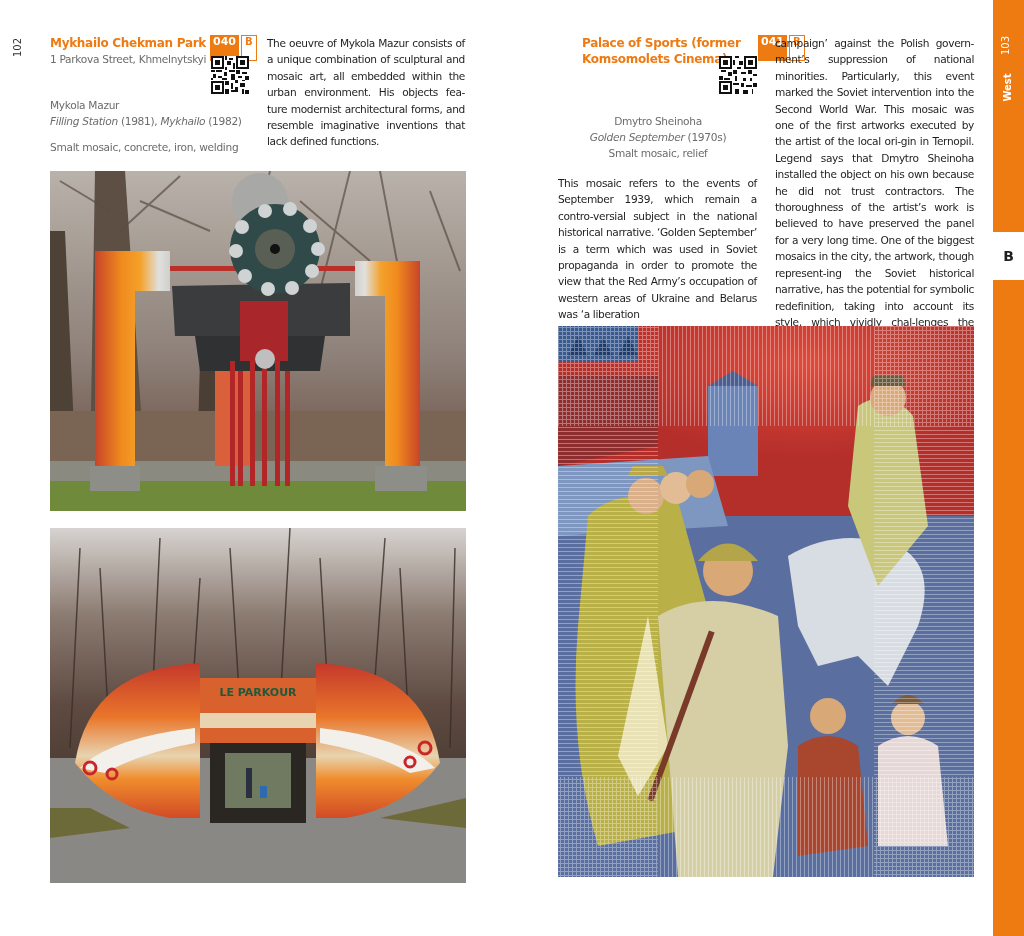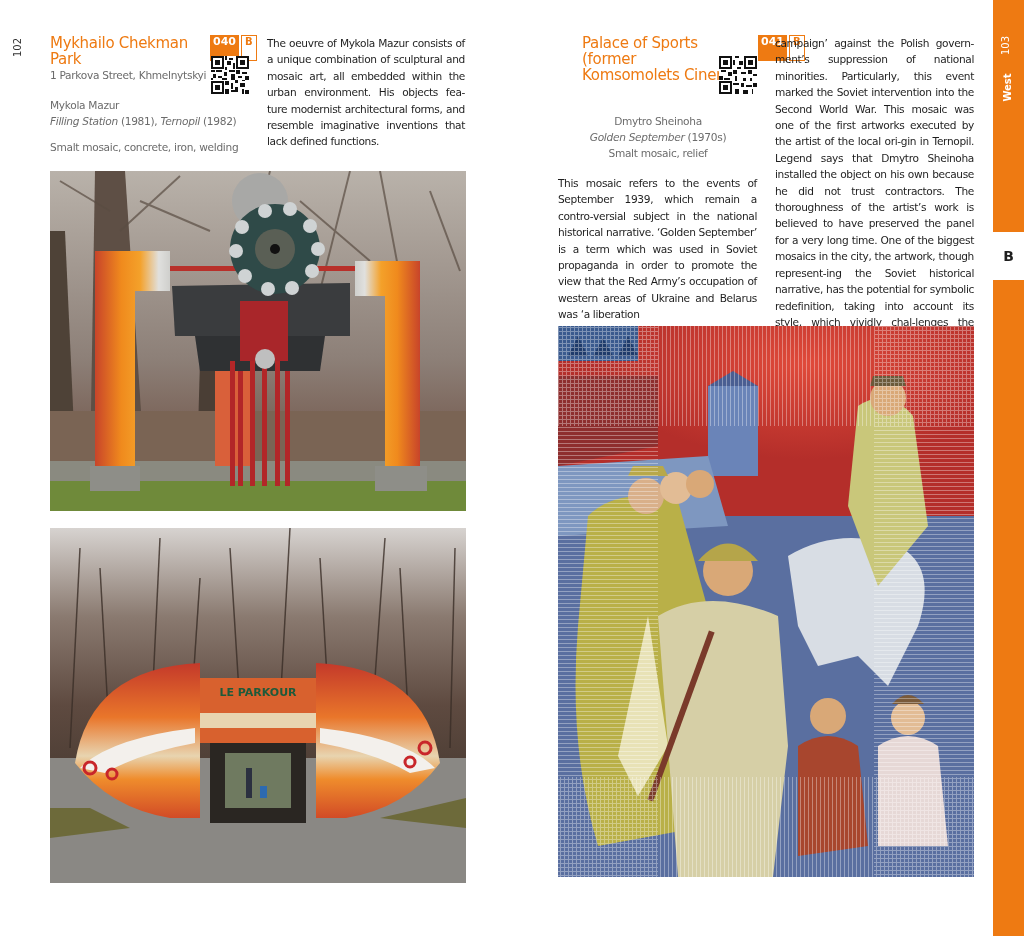--- a/index.html
+++ b/index.html
@@ -1,21 +1,21 @@
 <!DOCTYPE html>
 <html><head>
 <meta charset="utf-8">
 <style>
   * { box-sizing: border-box; margin: 0; padding: 0; }
   html, body { width: 1024px; height: 936px; background: #ffffff; overflow: hidden; }
   body { position: relative; font-family: "DejaVu Sans", sans-serif; color: #1e1e1e; }
   .abs { position: absolute; }
 
   .page-num { position: absolute; font-size: 10px; color: #333; transform: rotate(-90deg); transform-origin: center; }
-  .title { font-family: "DejaVu Sans", sans-serif; font-weight: normal; color: #ee7a12; font-size: 15px; line-height: 16px; letter-spacing: -0.3px; }
+  .title { font-family: "DejaVu Sans", sans-serif; font-weight: bold; color: #ee7a12; font-size: 12px; line-height: 16px; letter-spacing: -0.3px; }
   .meta { font-size: 10.6px; line-height: 16px; color: #6b6b6b; letter-spacing: -0.3px; }
   .meta i { font-style: italic; }
   .body-text { font-size: 10.6px; line-height: 16.4px; color: #1e1e1e; text-align: justify; letter-spacing: -0.35px; hyphens: manual; }
   sup { font-size: 6px; vertical-align: super; line-height: 0; }
 
   .badge { position: absolute; height: 26px; display: flex; align-items: stretch; }
   .badge .num { background: #ee7a12; color: #fff; font-weight: bold; font-size: 11px; line-height: 14px; padding: 0 3px; letter-spacing: 0px; }
   .badge .cat { border: 1.5px solid #ee7a12; color: #ee7a12; font-weight: bold; font-size: 10px; line-height: 11px; padding: 0 3px; margin-left: 2px; background: #fff; }
 
   .qr { position: absolute; width: 38px; height: 38px; }
@@ -81,21 +81,21 @@
       <rect x="13" y="17" width="2" height="2"></rect>
     <rect x="8" y="18" width="2" height="3"></rect>
       <rect x="17" y="18" width="1" height="3"></rect>
       <rect x="19" y="19" width="2" height="2"></rect>
       <rect x="11" y="19" width="4" height="1"></rect>
   </g>
 </svg>
 
 <div class="abs meta" style="left:50px; top:97px; width:200px;">
   <div>Mykola Mazur</div>
-  <div style="white-space:nowrap;"><i>Filling Station</i><span> (1981), </span><i>Ternopil</i><span> (1982)</span></div>
+  <div style="white-space:nowrap;"><i>Filling Station</i><span> (1981), </span><i>Mykhailo</i><span> (1982)</span></div>
   <div style="white-space:nowrap;margin-top:10px;">Smalt mosaic, concrete, iron, welding</div>
 </div>
 
 <div class="abs body-text" style="left:267px; top:35px; width:198px;">The oeuvre of Mykola Mazur consists of a unique combination of sculptural and mosaic art, all embedded within the urban environment. His objects fea-ture modernist architectural forms, and resemble imaginative inventions that lack defined functions.</div>
 
 <div class="photo" style="left:50px; top:171px; width:416px; height:340px;">
   <svg width="416" height="340" viewBox="0 0 416 340" preserveAspectRatio="none">
     <defs>
       <linearGradient id="sky1" x1="0" y1="0" x2="0" y2="1">
         <stop offset="0" stop-color="#b9b2aa"></stop>

